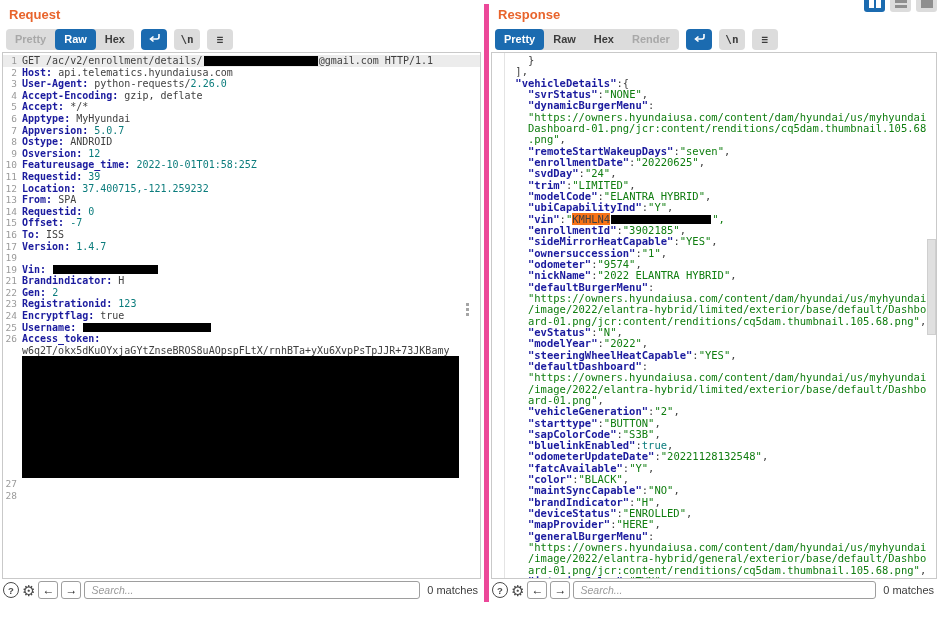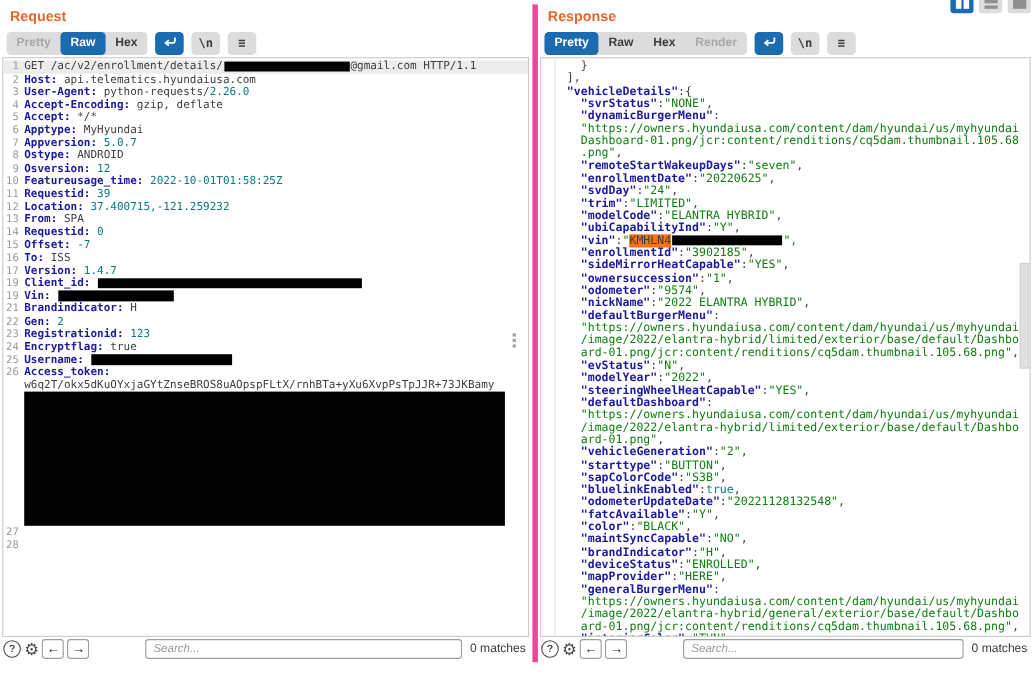--- a/index.html
+++ b/index.html
@@ -41,21 +41,21 @@
   .vscroll{position:absolute;right:0;top:186px;width:9px;height:96px;background:#e0e0e0;
        border:1px solid #cfcfcf;box-sizing:border-box;}
   .searchbar{position:absolute;bottom:2px;left:3px;right:4px;height:20px;display:flex;
        align-items:center;gap:3px;background:#fff;}
   .help{width:14px;height:14px;flex:none;border:1.5px solid #4a4a4a;border-radius:50%;display:flex;
        align-items:center;justify-content:center;font-size:9.5px;font-weight:bold;color:#4a4a4a;}
   .gear{font-size:15px;color:#4a4a4a;line-height:1;flex:none;}
   .navbtn{width:20px;height:18px;flex:none;border:1px solid #9e9e9e;border-radius:3px;background:#fff;
        font-size:12px;color:#222;display:flex;align-items:center;justify-content:center;padding:0;}
   .searchinput{flex:1;height:16px;border:1px solid #9e9e9e;border-radius:3px;font-size:10.5px;
-       padding:0 6px;color:#333;font-family:"Liberation Sans",sans-serif;min-width:0;margin-left:48px;}
+       padding:0 6px;color:#333;font-family:"Liberation Sans",sans-serif;min-width:0;}
   .searchinput::placeholder{color:#9a9a9a;font-style:italic;}
   .matches{font-size:11px;color:#3c3c3c;white-space:nowrap;margin:0 2px 0 4px;}
   .layouticons{position:absolute;top:-4px;right:3px;display:flex;gap:5px;}
   .lic{width:21px;height:16px;border-radius:3px;background:#dcdcdc;display:flex;align-items:center;
        justify-content:center;gap:2px;}
   .lic.sel{background:#1b6bb0;}
   .lic .vbar{width:5px;height:8px;background:#fff;}
   .lic .hwrap{display:flex;flex-direction:column;gap:2px;}
   .lic .hbar{width:12px;height:3px;background:#8f8f8f;}
   .lic .sq{width:12px;height:8px;background:#8f8f8f;}
@@ -149,21 +149,20 @@
         <div class="ln">
           <span class="lnum">16</span>
           <span class="lc"><span class="c-n">To:</span><span class="c-v"> ISS</span></span>
         </div>
         <div class="ln">
           <span class="lnum">17</span>
           <span class="lc"><span class="c-n">Version:</span><span class="c-v"> </span><span class="c-t">1.4.7</span></span>
         </div>
         <div class="ln">
           <span class="lnum">19</span>
-          <span class="lc"><span class="c-n">Client_id:</span><span class="c-v"> </span><span class="rd" style="width: 240px;"></span></span>
         </div>
         <div class="ln">
           <span class="lnum">19</span>
           <span class="lc"><span class="c-n">Vin:</span><span class="c-v"> </span><span class="rd" style="width: 105px;"></span></span>
         </div>
         <div class="ln">
           <span class="lnum">21</span>
           <span class="lc"><span class="c-n">Brandindicator:</span><span class="c-v"> H</span></span>
         </div>
         <div class="ln">

